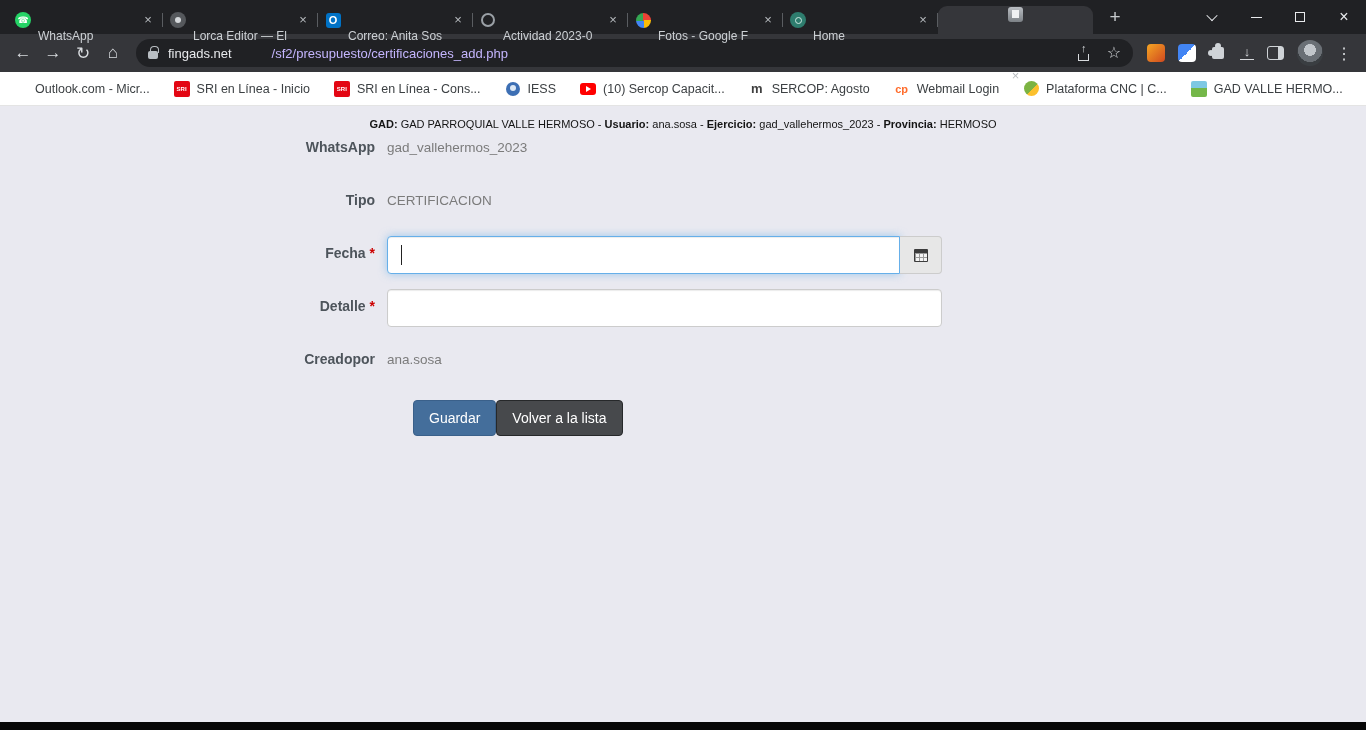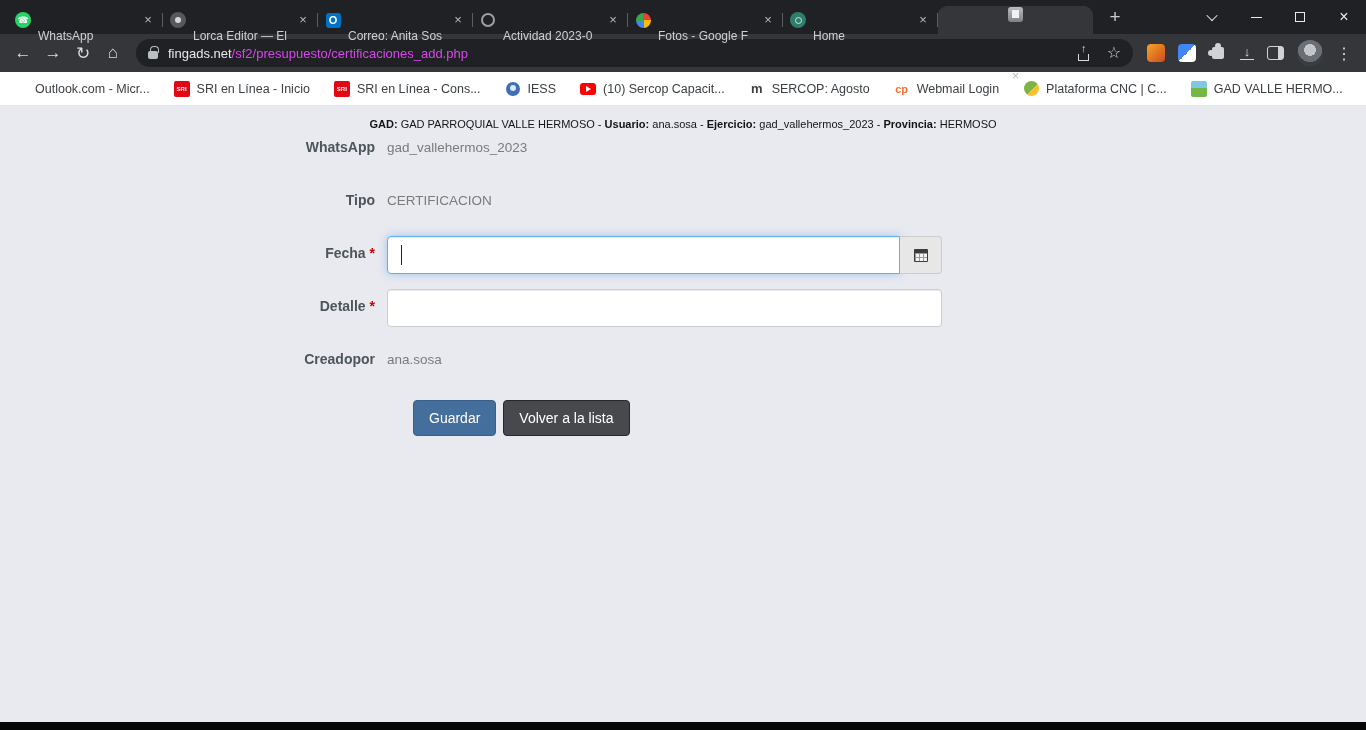--- a/index.html
+++ b/index.html
@@ -45,21 +45,21 @@
   .maxim { width:10px; height:10px; border:1.4px solid #e8eaed; }
 
   
   .toolbar { height:38px; background:var(--chrome_toolbar,#35363a); display:flex; align-items:center; padding:0 8px; }
   .nav-btn { width:30px; height:30px; border-radius:50%; color:#d9dcdf; font-size:17px; display:flex; align-items:center; justify-content:center; flex:none; }
   .omnibox { flex:1 1 auto; min-width:0; height:28px; background:var(--chrome_dark,#202124); border-radius:14px; display:flex; align-items:center; padding:0 12px; margin:0 8px; font-size:13px; }
   .lock { position:relative; width:10px; height:8px; background:#b9bec3; border-radius:2px; margin-top:4px; flex:none; }
   .lock::before { content:""; position:absolute; left:1.5px; top:-5px; width:7px; height:6px; border:1.6px solid #b9bec3; border-bottom:none; border-radius:4px 4px 0 0; }
   .url { margin-left:10px; white-space:nowrap; overflow:hidden; }
   .url-domain { color:#e8eaed; }
-  .url-path { color:#d946ef; }
+  .url-path { color:#c4b5fd;margin-left:40px; }
   .omni-actions { margin-left:auto; display:flex; gap:16px; align-items:center; }
   .share-ic { position:relative; width:14px; height:15px; }
   .share-ic .tray { position:absolute; left:1px; bottom:0; width:11px; height:7px; border:1.5px solid #d7dadd; border-top:none; }
   .share-ic .arr { position:absolute; left:0; top:-4px; width:14px; text-align:center; font-size:11px; color:#d7dadd; }
   .star-ic { color:#d7dadd; font-size:16px; line-height:1; }
   .ext-zone { display:flex; align-items:center; gap:13px; margin:0 6px; }
   .ext1 { width:18px; height:18px; border-radius:4px; background:linear-gradient(135deg,#f5a623,#d0481f); }
   .ext2 { width:18px; height:18px; border-radius:4px; background:linear-gradient(135deg,#4285f4 50%,#ffffff 50%); }
   .puzzle { position:relative; width:12px; height:12px; background:#cfd3d7; border-radius:2px; margin:3px; }
   .puzzle::before { content:""; position:absolute; top:-4px; left:3px; width:6px; height:6px; border-radius:50%; background:#cfd3d7; }
@@ -106,21 +106,21 @@
   }
   .fecha-input { border-color:var(--focus_border,#66afe9); border-radius:4px 0 0 4px;
     box-shadow:inset 0 1px 1px rgba(0,0,0,.075), 0 0 8px rgba(102,175,233,.6); }
   .caret { position:absolute; left:14px; top:9px; width:1px; height:20px; background:#222; animation:blink 1s step-end infinite; }
   @keyframes blink { 50% { opacity:0; } }
   .addon { width:42px; flex:none; background:#e7e7e7; border:1px solid #ccc; border-left:none;
     border-radius:0 4px 4px 0; display:flex; align-items:center; justify-content:center; cursor:pointer; }
   .cal-icon { width:14px; height:13px; border:1px solid #3c3c3c; border-top:4px solid #3c3c3c; border-radius:1px;
     background-image:linear-gradient(#9a9a9a 1px, transparent 1px), linear-gradient(90deg,#9a9a9a 1px, transparent 1px);
     background-size:4px 4px; background-color:#f4f4f4; }
-  .btn-row { margin-left:133px; display:flex; gap:7px; margin-top:20px; }
+  .btn-row { margin-left:133px; display:flex; margin-top:20px; }
   .btn { height:36px; padding:0 15px; border-radius:4px; color:#fff; font-size:14px; font-family:"Liberation Sans",sans-serif; cursor:pointer; }
   .btn-primary { background:var(--accent_blue,#446e9b); border:1px solid #3a608a; }
   .btn-dark { background:var(--dark_button,#47494c); border:1px solid #26282a; }
 
   .footerbar { position:absolute; left:0; bottom:0; width:100%; height:8px; background:#060606; }
 </style>
 </head>
 <body>
 
 <div class="browser">

